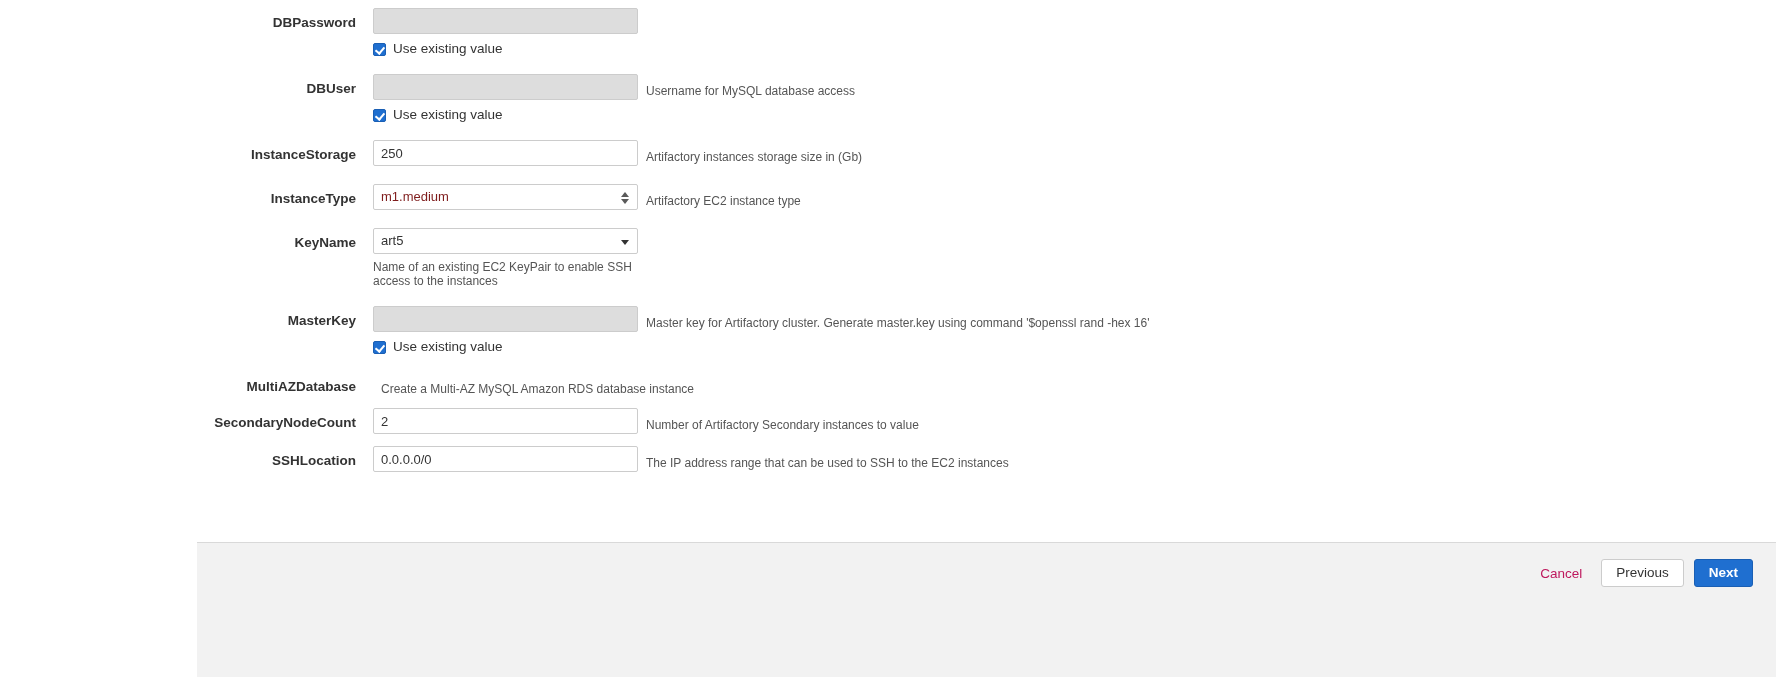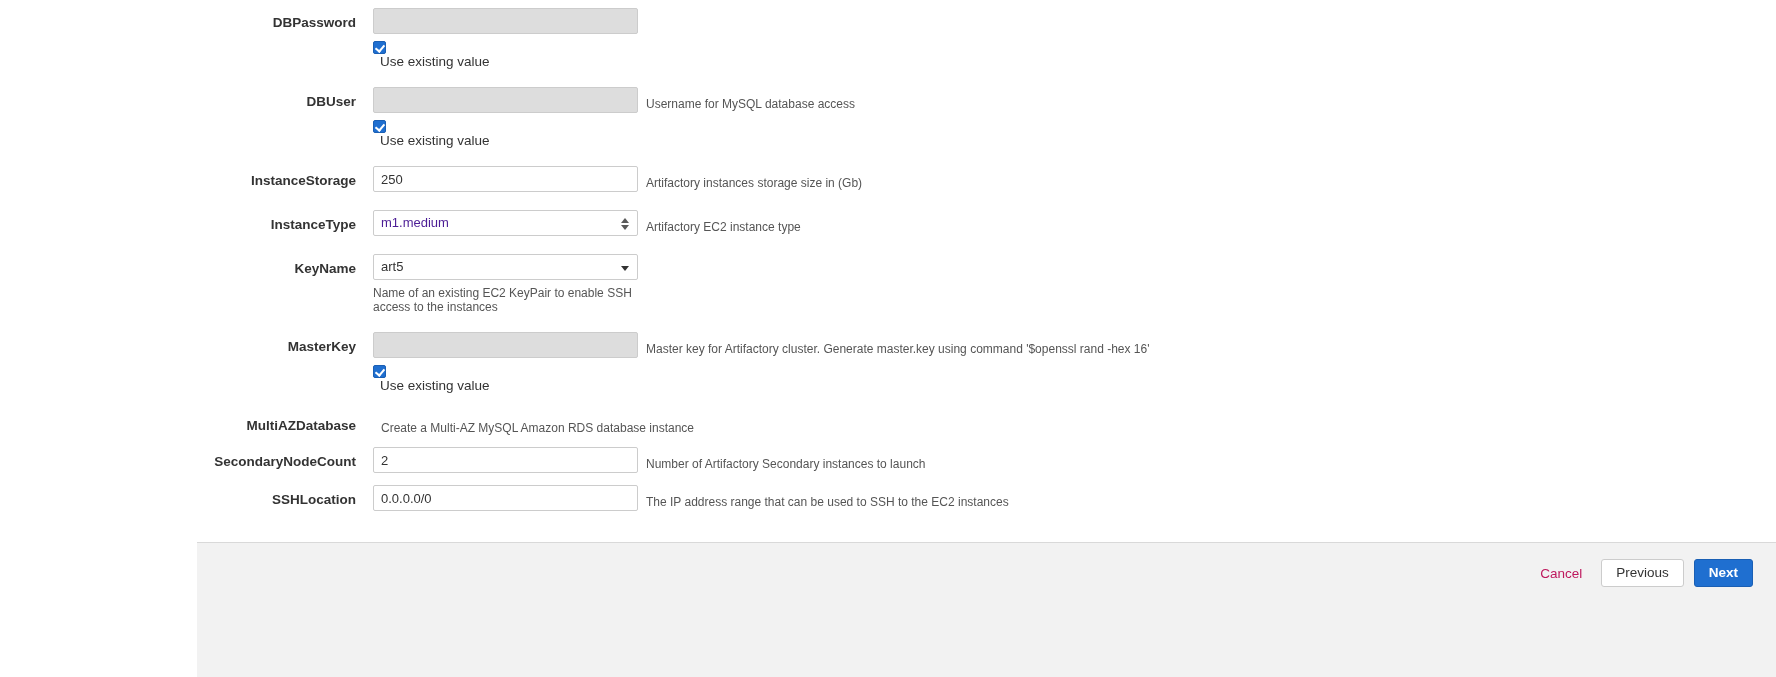--- a/index.html
+++ b/index.html
@@ -70,21 +70,21 @@
 
   
   .stepper-select {
     position: relative;
     width: 265px;
     height: 26px;
     border: 1px solid #cccccc;
     border-radius: 2px;
     background: #ffffff;
     font-size: 13px;
-    color: #4c1d95;
+    color: #7f1d1d;
     line-height: 24px;
     padding: 0 24px 0 7px;
     overflow: hidden;
     white-space: nowrap;
   }
   .stepper-arrows {
     position: absolute;
     right: 6px;
     top: 0;
     height: 26px;
@@ -128,24 +128,23 @@
     right: 8px;
     top: 11px;
     width: 0; height: 0;
     border-left: 4px solid transparent;
     border-right: 4px solid transparent;
     border-top: 5px solid #333333;
   }
 
   .checkbox-line {
     display: flex;
-    align-items: flex-start;
+    align-items: flex-end;
     margin-top: 7px;
     margin-bottom: 0;
-    flex-direction: column;
   }
   .cb {
     width: 13px;
     height: 13px;
     border-radius: 2px;
     background: #1f6fd0;
     border: 1px solid #1a5fb4;
     position: relative;
     flex: 0 0 13px;
   }
@@ -322,21 +321,21 @@
       <div class="param-desc">Create a Multi-AZ MySQL Amazon RDS database instance</div>
     </div>
 
     <div class="spacer-xs"></div>
 
     <div class="param-row">
       <div class="param-label-cell">SecondaryNodeCount</div>
       <div class="param-control-cell">
         <input class="text-field" type="text" value="2" style="">
       </div>
-      <div class="param-desc">Number of Artifactory Secondary instances to launch</div>
+      <div class="param-desc">Number of Artifactory Secondary instances to value</div>
     </div>
 
     <div class="spacer-xs"></div>
 
     <div class="param-row">
       <div class="param-label-cell">SSHLocation</div>
       <div class="param-control-cell">
         <input class="text-field" type="text" value="0.0.0.0/0" style="">
       </div>
       <div class="param-desc">The IP address range that can be used to SSH to the EC2 instances</div>

